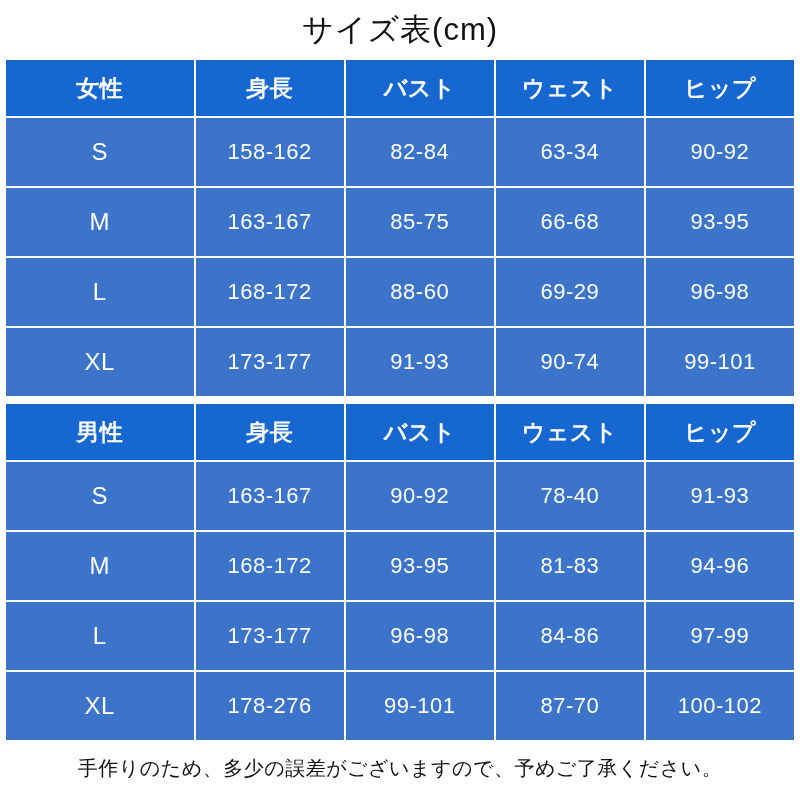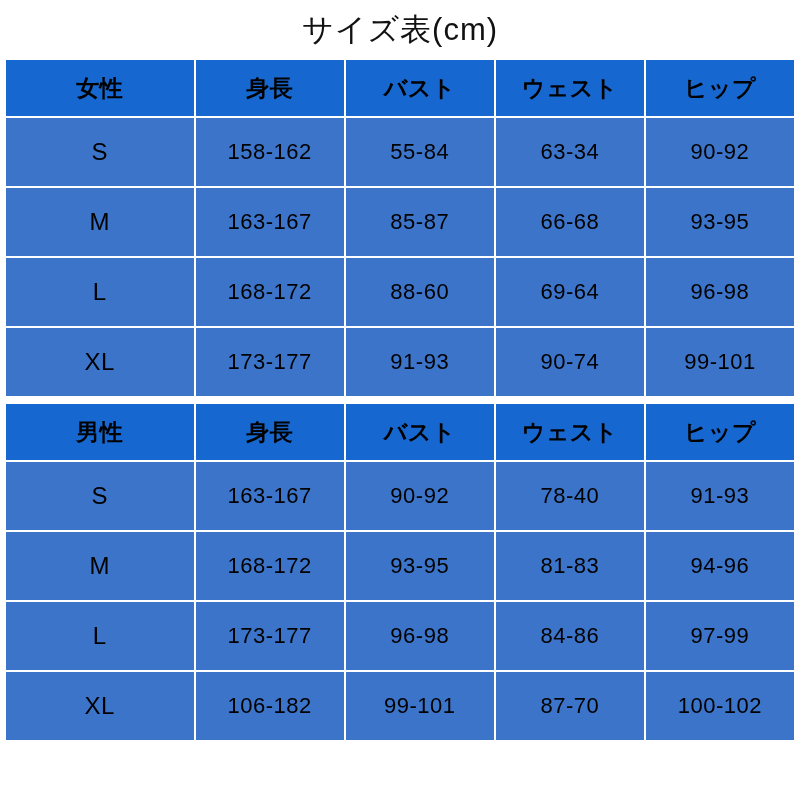--- a/index.html
+++ b/index.html
@@ -44,21 +44,21 @@
   table.size-table col.c1 { width: 24%; }
   table.size-table col.c2 { width: 19%; }
   table.size-table col.c3 { width: 19%; }
   table.size-table col.c4 { width: 19%; }
   table.size-table col.c5 { width: 19%; }
 
   table.size-table th,
   table.size-table td {
     border: 2px solid #ffffff;
     text-align: center;
-    color: #000000;
+    color: #ffffff;
     font-size: 22px;
     font-weight: 400;
     height: 68px;
     padding: 0;
     vertical-align: middle;
     letter-spacing: 0.5px;
   }
   table.size-table thead th {
     background: #1667cf;
     font-size: 23px;
@@ -103,36 +103,36 @@
           <th>身長</th>
           <th>バスト</th>
           <th>ウェスト</th>
           <th>ヒップ</th>
         </tr>
       </thead>
       <tbody>
         <tr>
           <td class="sizecol">S</td>
           <td>158-162</td>
-          <td>55-84</td>
+          <td>82-84</td>
           <td>63-34</td>
           <td>90-92</td>
         </tr>
         <tr>
           <td class="sizecol">M</td>
           <td>163-167</td>
-          <td>85-87</td>
+          <td>85-75</td>
           <td>66-68</td>
           <td>93-95</td>
         </tr>
         <tr>
           <td class="sizecol">L</td>
           <td>168-172</td>
           <td>88-60</td>
-          <td>69-64</td>
+          <td>69-29</td>
           <td>96-98</td>
         </tr>
         <tr>
           <td class="sizecol">XL</td>
           <td>173-177</td>
           <td>91-93</td>
           <td>90-74</td>
           <td>99-101</td>
         </tr>
       </tbody>
@@ -172,24 +172,25 @@
         </tr>
         <tr>
           <td class="sizecol">L</td>
           <td>173-177</td>
           <td>96-98</td>
           <td>84-86</td>
           <td>97-99</td>
         </tr>
         <tr>
           <td class="sizecol">XL</td>
-          <td>106-182</td>
+          <td>178-276</td>
           <td>99-101</td>
           <td>87-70</td>
           <td>100-102</td>
         </tr>
       </tbody>
     </table>
 
   </div>
 
+  <div class="footnote">手作りのため、多少の誤差がございますので、予めご了承ください。</div>
 
 </div>
 
 </body></html>

